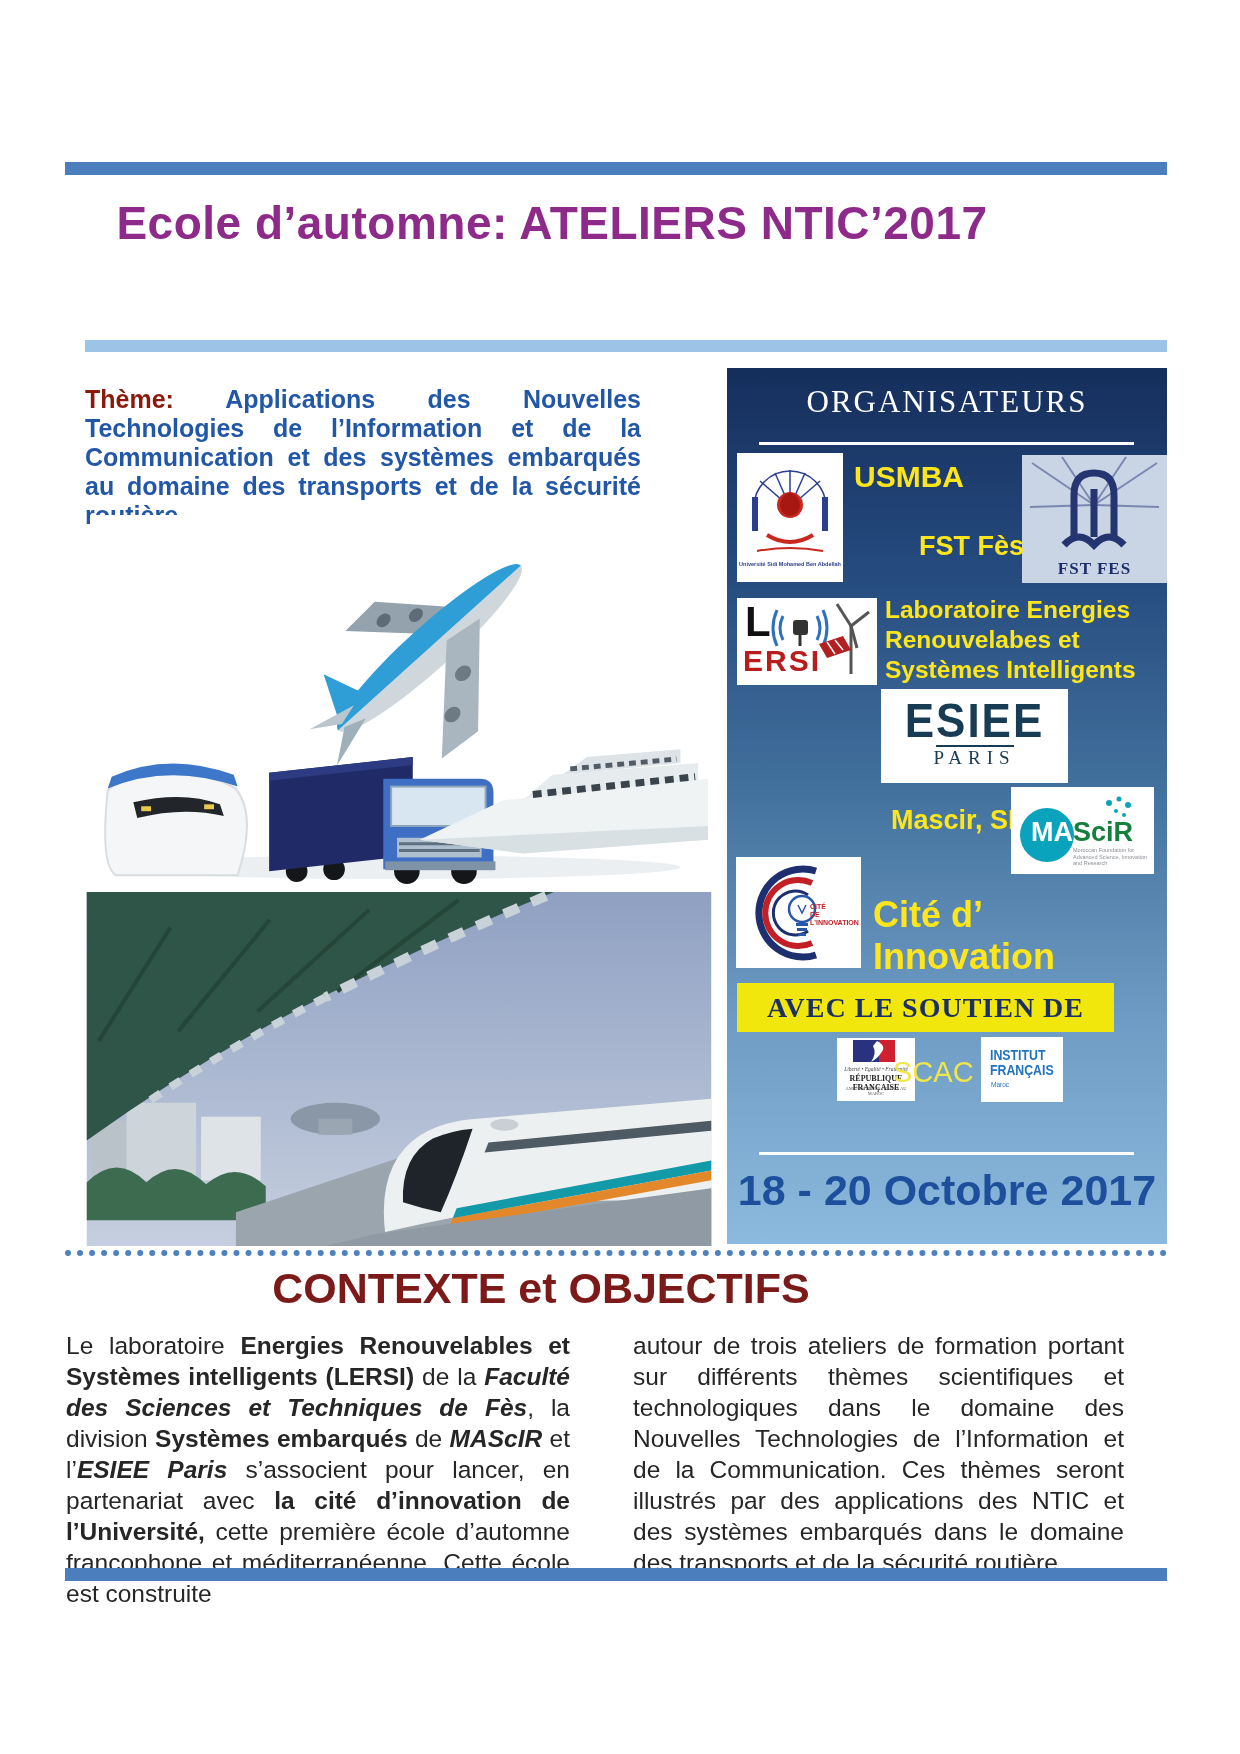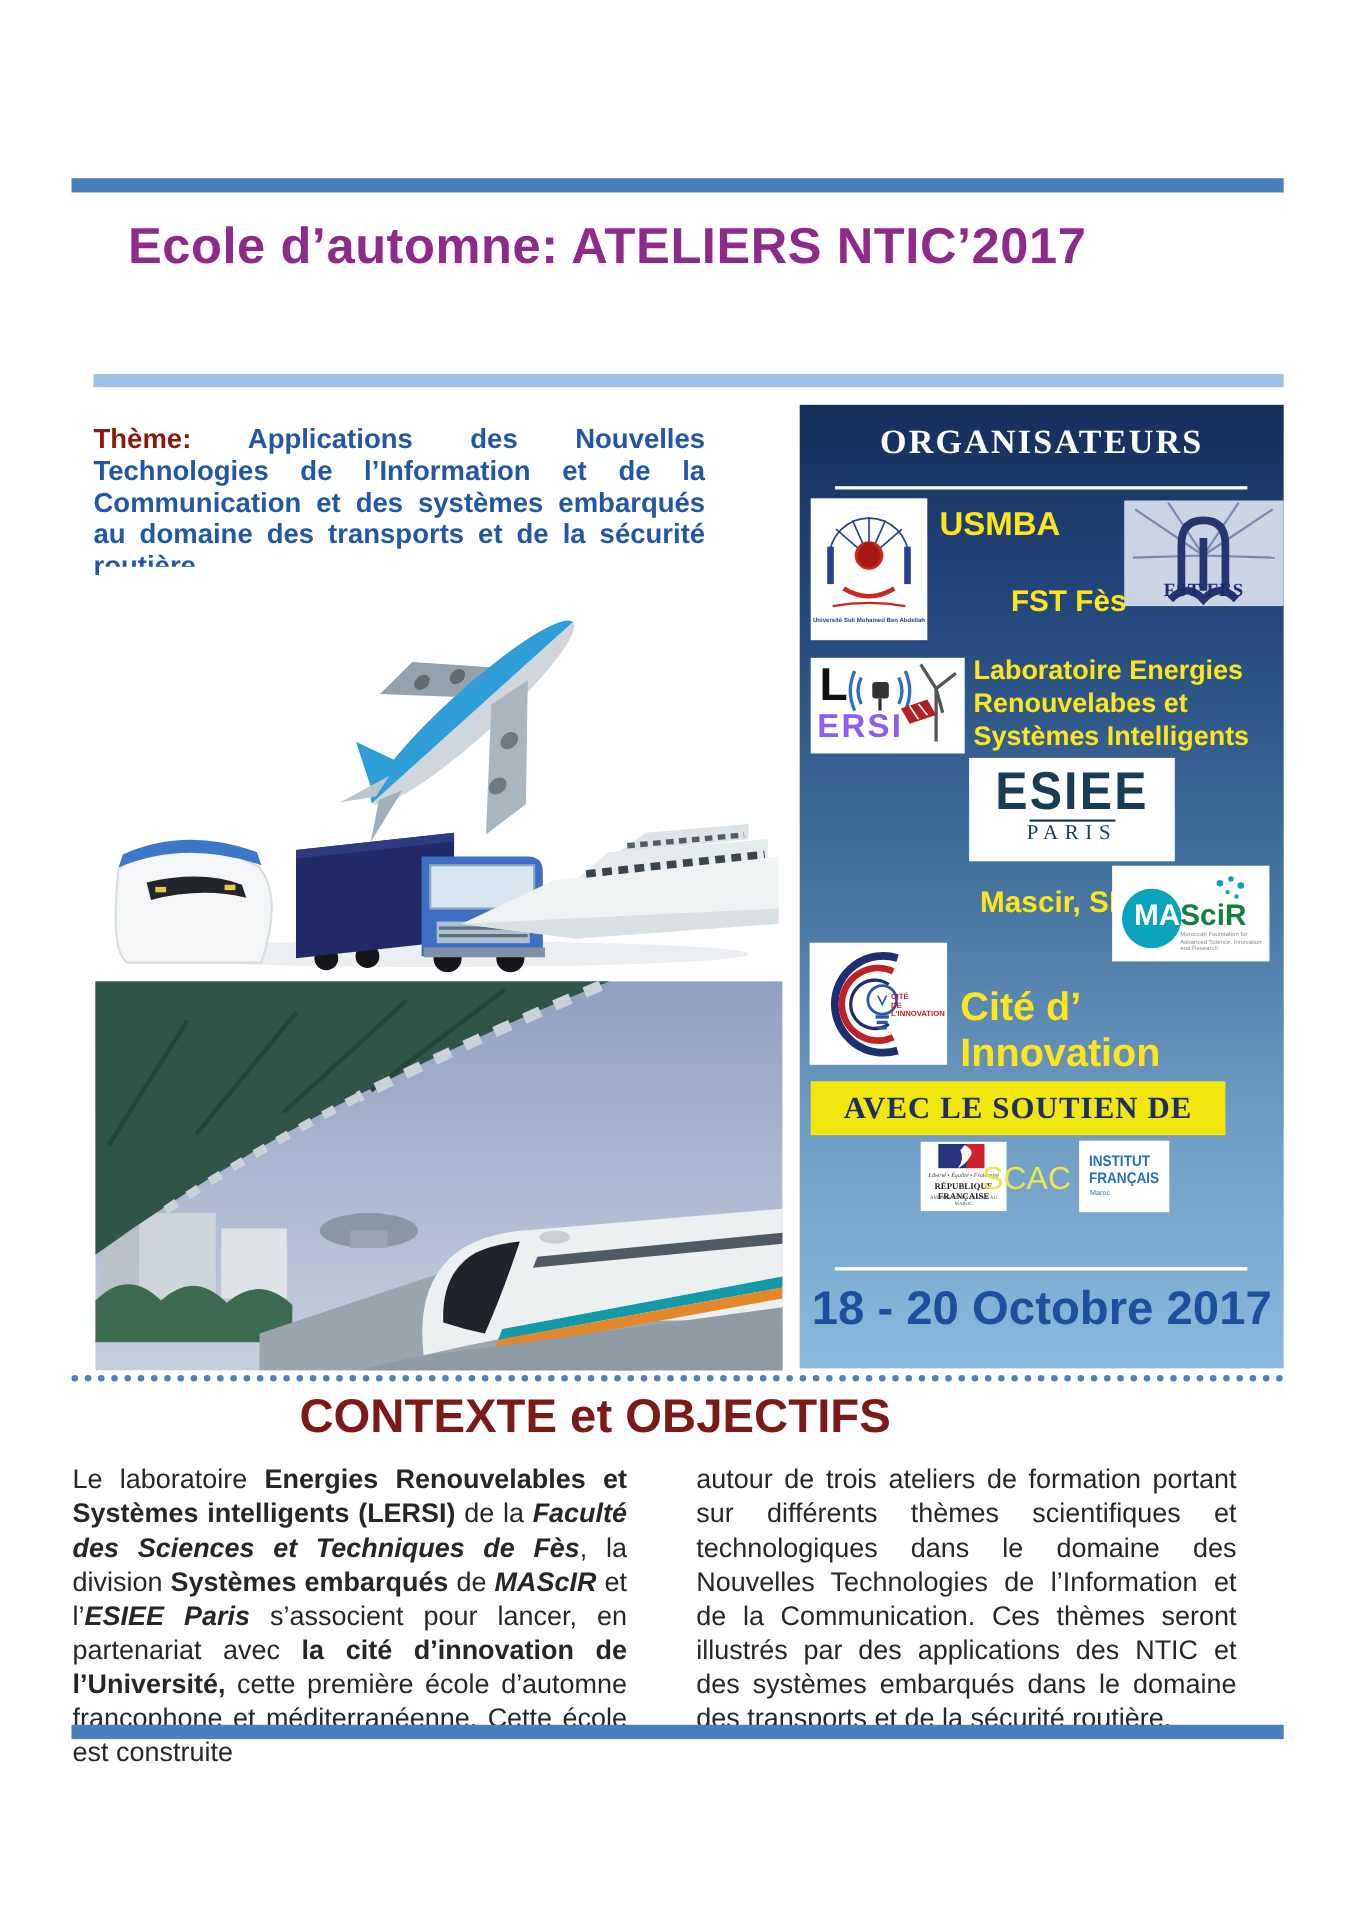--- a/index.html
+++ b/index.html
@@ -25,29 +25,29 @@
   
   .montage{left:85px;top:515px;width:628px;height:369px;}
   .maglev{left:85px;top:892px;width:628px;height:354px;}
   .montage svg,.maglev svg{display:block;width:100%;height:100%;}
 
   
   .panel{left:727px;top:368px;width:440px;height:876px;
          background:linear-gradient(180deg,#152e5c 0%,#24497c 22%,#42719d 48%,#6d9bc3 74%,#8cbade 100%);}
   .panel .abs{position:absolute;}
   .org-heading{top:16px;left:0;width:100%;text-align:center;font-family:"Liberation Serif",serif;
-               font-weight:700;font-size:31px;color:#ffffff;letter-spacing:2px;}
+               font-weight:400;font-size:31px;color:#ffffff;letter-spacing:2px;}
   .rule-white{left:32px;width:375px;height:3px;background:#ffffff;}
   .rule1{top:74px;} .rule2{top:784px;}
   .logo{background:#ffffff;overflow:hidden;}
   .ylabel{font-family:Liberation Sans, sans-serif;font-weight:bold;color:#ffe61c;}
 
   .usmba-logo{left:10px;top:85px;width:106px;height:129px;}
   .usmba-name{left:127px;top:92px;font-size:30px;}
-  .fst-logo{left:295px;top:87px;width:145px;height:96px;background:#c9d4e4;}
+  .fst-logo{left:295px;top:87px;width:145px;height:128px;background:#c9d4e4;}
   .fst-name{left:192px;top:163px;font-size:27px;}
   .lersi-logo{left:10px;top:230px;width:140px;height:87px;}
   .lersi-label{left:158px;top:227px;width:278px;font-size:24.5px;line-height:30px;}
   .esiee-logo{left:154px;top:321px;width:187px;height:94px;text-align:center;}
   .mascir-name{left:164px;top:437px;font-size:27px;}
   .mascir-logo{left:284px;top:419px;width:143px;height:87px;}
   .cite-logo{left:9px;top:489px;width:125px;height:111px;}
   .cite-name{left:146px;top:526px;font-size:36px;}
   .soutien-banner{left:10px;top:615px;width:377px;height:49px;background:#f2e70c;text-align:center;
                   line-height:49px;font-family:"Liberation Serif",serif;font-weight:bold;font-size:28px;
@@ -56,21 +56,21 @@
   .scac-label{left:166px;top:688px;font-size:29px;font-weight:normal;color:#efe64a;}
   .if-logo{left:254px;top:669px;width:82px;height:65px;}
   .panel-date{top:798px;left:0;width:100%;text-align:center;font-size:43px;font-weight:bold;color:#1d4f9c;}
 
   
   .usmba-caption{position:absolute;left:2px;top:108px;width:102px;font-size:5.5px;color:#2a3f8f;
                  text-align:center;font-weight:bold;}
   .fst-text{position:absolute;left:0;bottom:4px;width:100%;text-align:center;font-weight:bold;
             font-size:17px;color:#1c2d6b;letter-spacing:1px;font-family:"Liberation Serif",serif;}
   .lersi-L{position:absolute;left:8px;top:0px;font-size:42px;font-weight:900;color:#111;}
-  .lersi-ERSI{position:absolute;left:6px;top:46px;font-size:30px;font-weight:900;color:#8b5cf6;letter-spacing:2px;}
+  .lersi-ERSI{position:absolute;left:6px;top:46px;font-size:30px;font-weight:900;color:#b91c1c;letter-spacing:2px;}
   .esiee-word{margin-top:6px;font-size:44px;font-weight:900;color:#173c54;letter-spacing:2px;
               transform:scaleY(1.1);}
   .esiee-line{width:78px;height:2px;background:#173c54;margin:0 auto;}
   .esiee-sub{font-family:"Liberation Serif",serif;font-size:19px;letter-spacing:6px;color:#173c54;}
   .mascir-word{position:absolute;left:20px;top:30px;font-size:27px;font-weight:900;}
   .mascir-word .ma{color:#ffffff;} .mascir-word .scir{color:#15803d;}
   .mascir-caption{position:absolute;left:62px;top:60px;width:78px;font-size:5.5px;color:#8a8f94;line-height:6.5px;}
   .cite-caption{position:absolute;left:74px;top:46px;width:50px;font-size:7px;font-weight:bold;
                 color:#c32026;line-height:8px;}
   .rf-line1{position:absolute;left:0;top:28px;width:100%;font-family:"Liberation Serif",serif;

